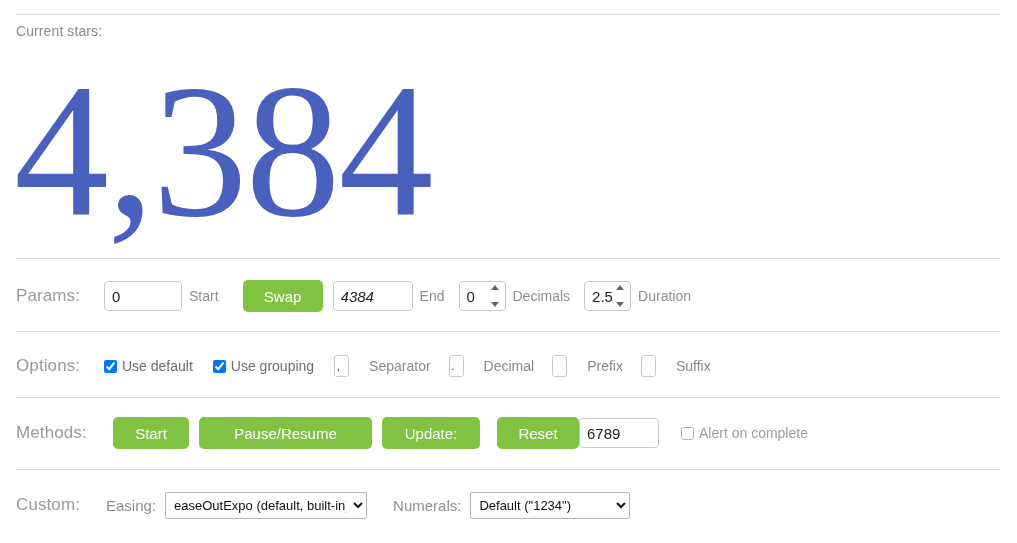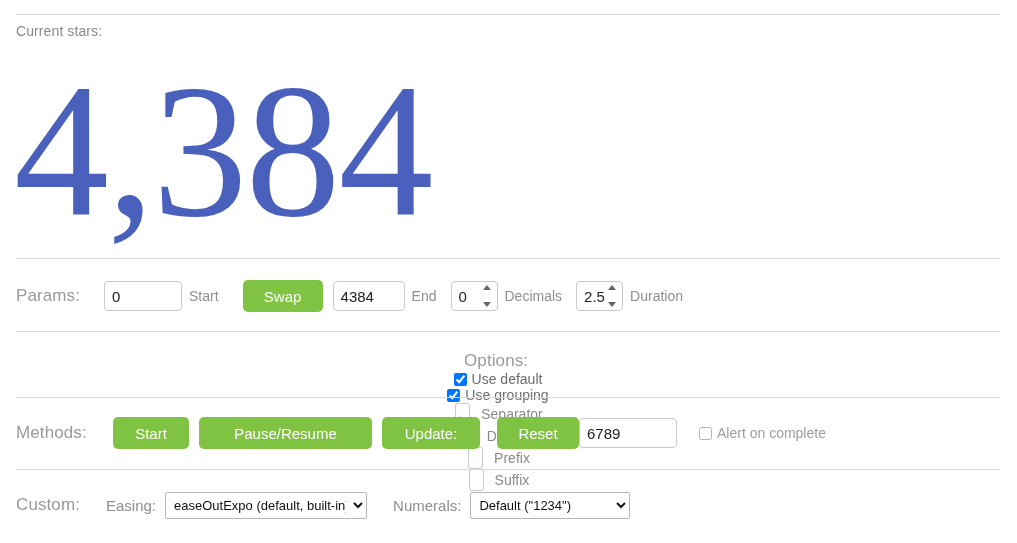--- a/index.html
+++ b/index.html
@@ -61,21 +61,21 @@
 
   .row {
     position: absolute;
     left: 16px;
     width: 984px;
     display: flex;
     align-items: center;
     white-space: nowrap;
   }
   .row.params  { top: 280px; height: 32px; }
-  .row.options { top: 351px; height: 30px; flex-direction: column; }
+  .row.options { top: 351px; height: 30px; }
   .row.methods { top: 416px; height: 34px; }
   .row.custom  { top: 489px; height: 32px; }
 
   .rowlabel {
     font-size: 17px;
     color: #9a9a9a;
     font-weight: 400;
     letter-spacing: 0.1px;
   }
   .row.params  .rowlabel { width: 88px; }
@@ -95,22 +95,22 @@
     border: 1px solid #c9c9c9;
     border-radius: 4px;
     background: #fff;
     font-family: "Liberation Sans", sans-serif;
     font-size: 15px;
     color: #222;
     padding: 0 7px;
     outline: none;
   }
   input.txt.start { width: 78px; }
-  input.txt.end   { width: 72px; }
-  input.txt.upd   { width: 98px; }
+  input.txt.end   { width: 80px; font-style: italic; }
+  input.txt.upd   { width: 80px; }
   input.txt.num   { width: 47px; padding-right: 2px; }
   input.txt.mini  { width: 15px; height: 22px; padding: 0 2px; font-size: 11px;
                     border-radius: 3px; color: #333; }
 
   .spin {
     position: relative;
     display: inline-block;
   }
   .spin .arrows {
     position: absolute;
@@ -173,21 +173,21 @@
   .chk.disabled input[type=checkbox] { opacity: 0.55; }
 
   .minifield {
     display: inline-flex;
     align-items: center;
     margin-right: 18px;
   }
   .minifield .mlabel {
     font-size: 14px;
     color: #8a8a8a;
-    margin-left: 11px;
+    margin-left: 20px;
   }
 
   select.sel {
     height: 27px;
     border: 1px solid #b6b6b6;
     border-radius: 2px;
     background: #fff;
     font-family: "Liberation Sans", sans-serif;
     font-size: 13px;
     color: #111;

